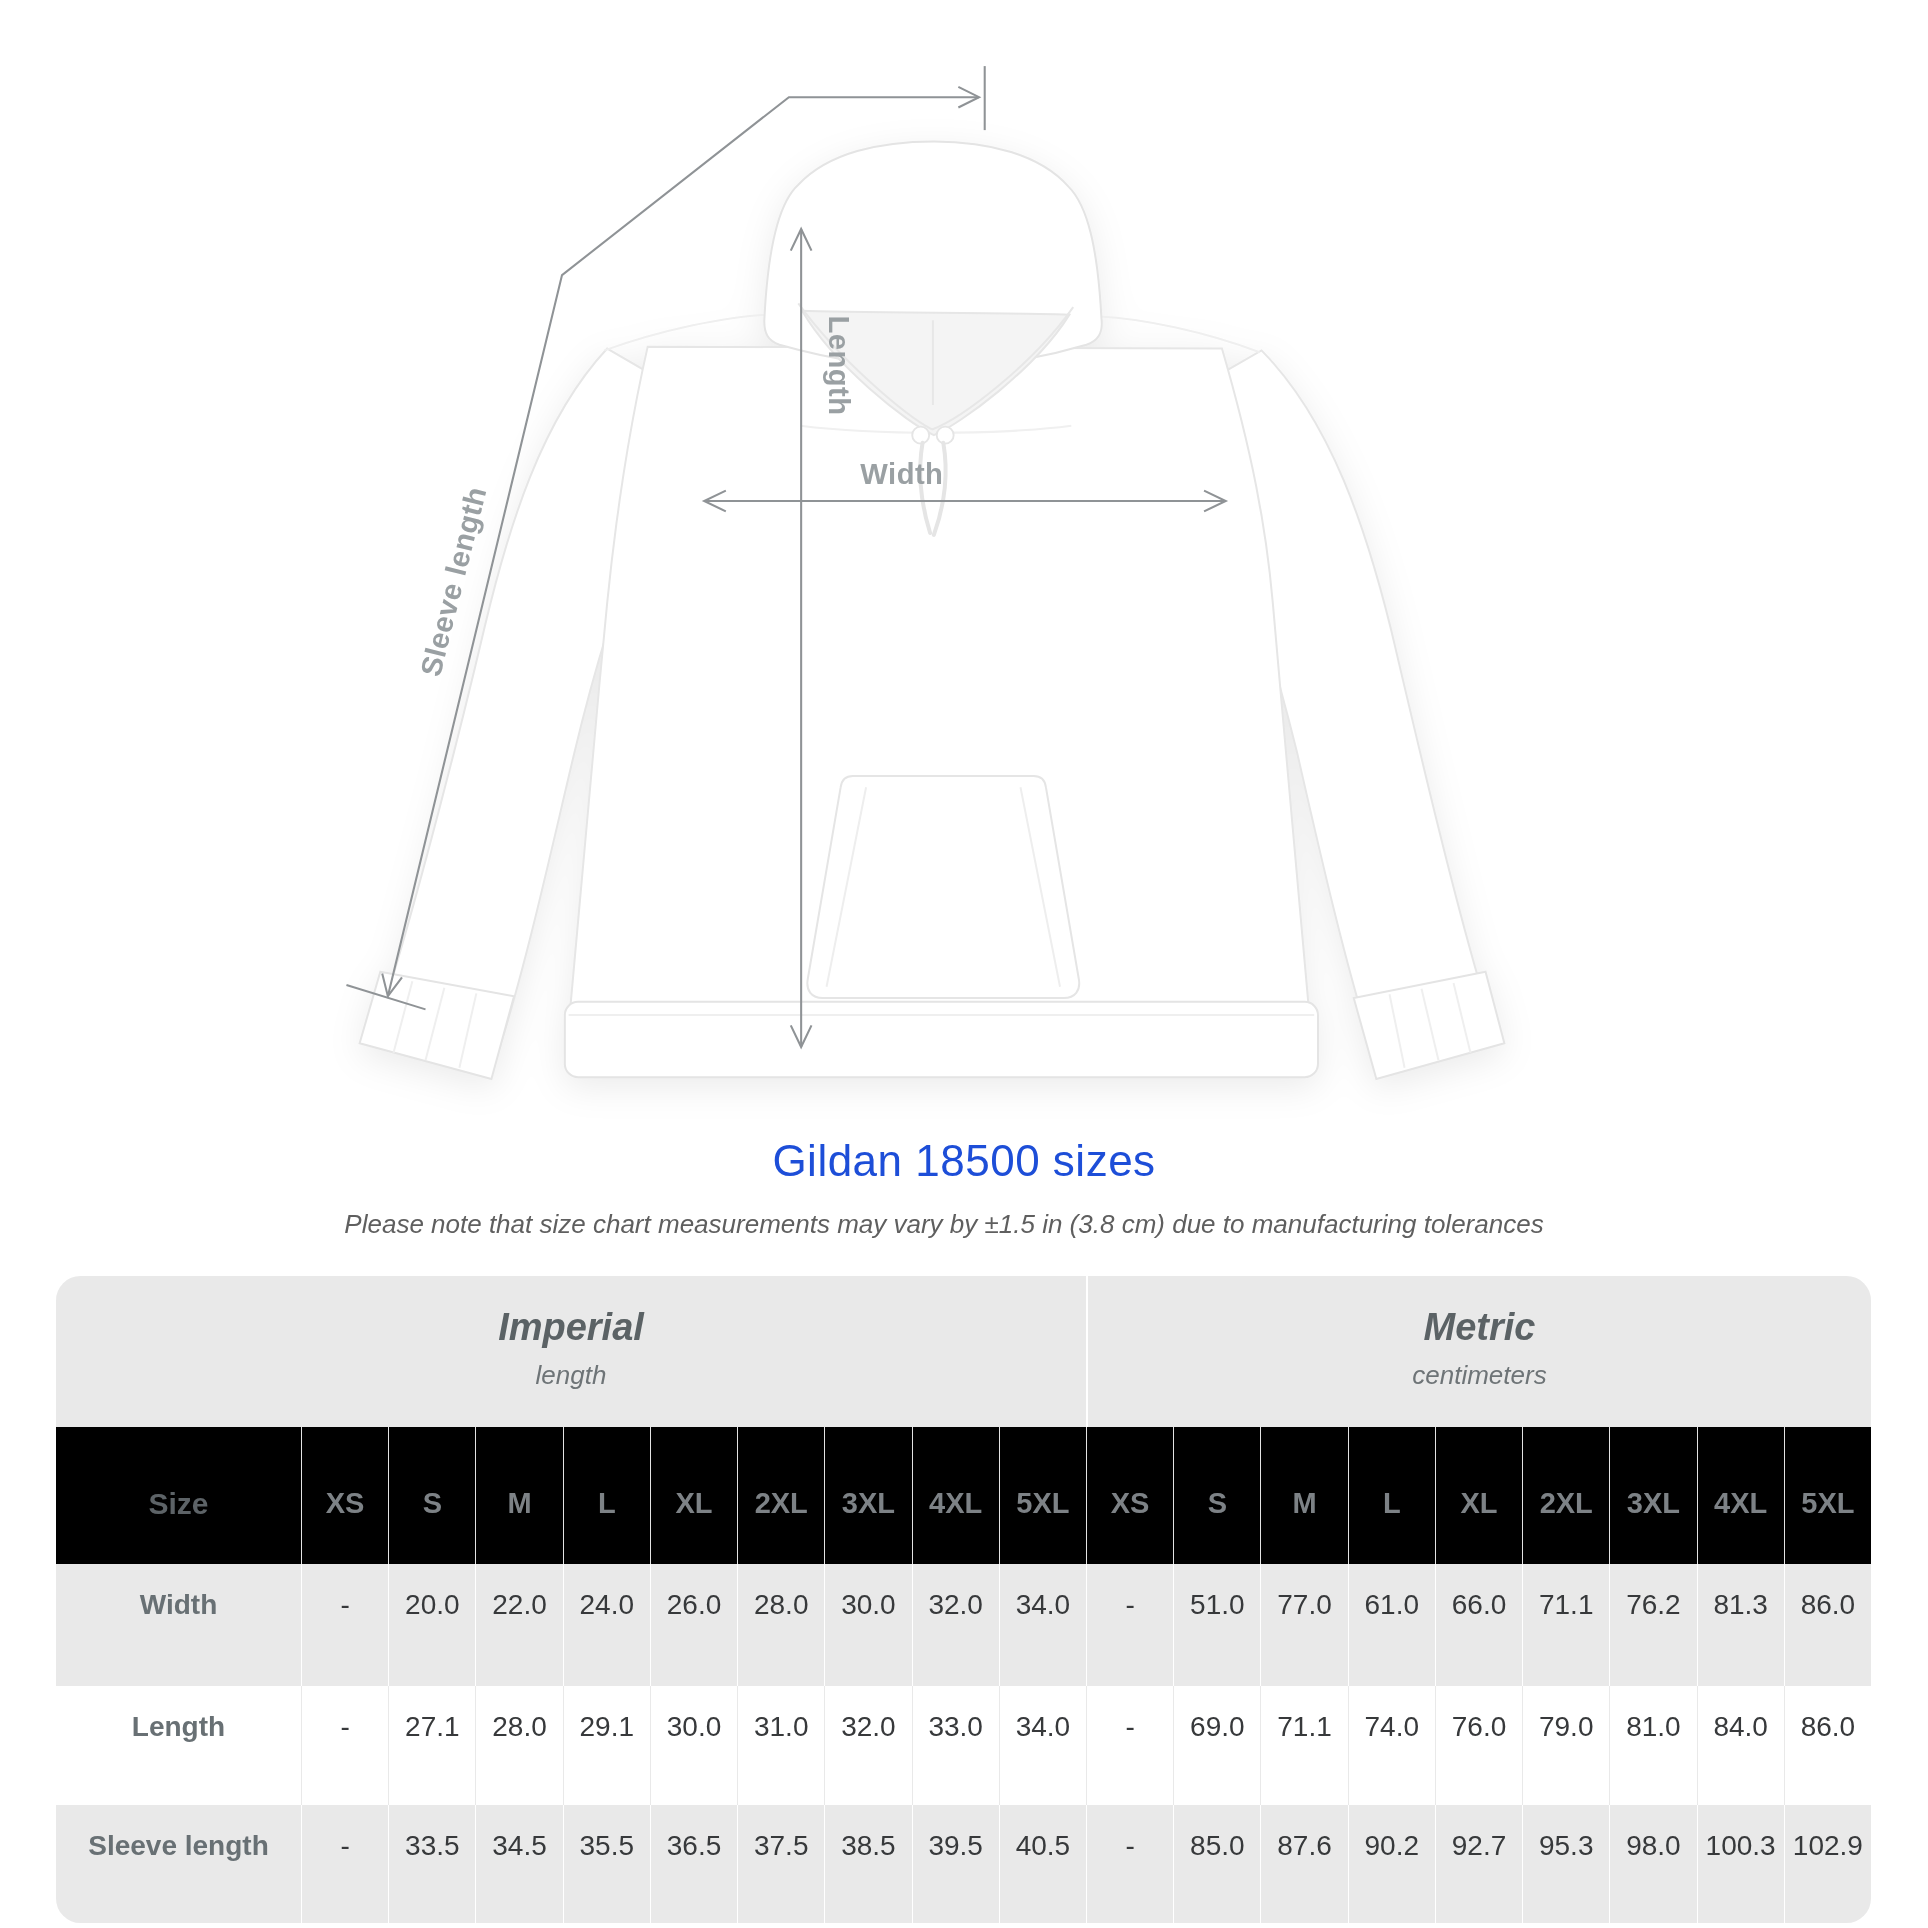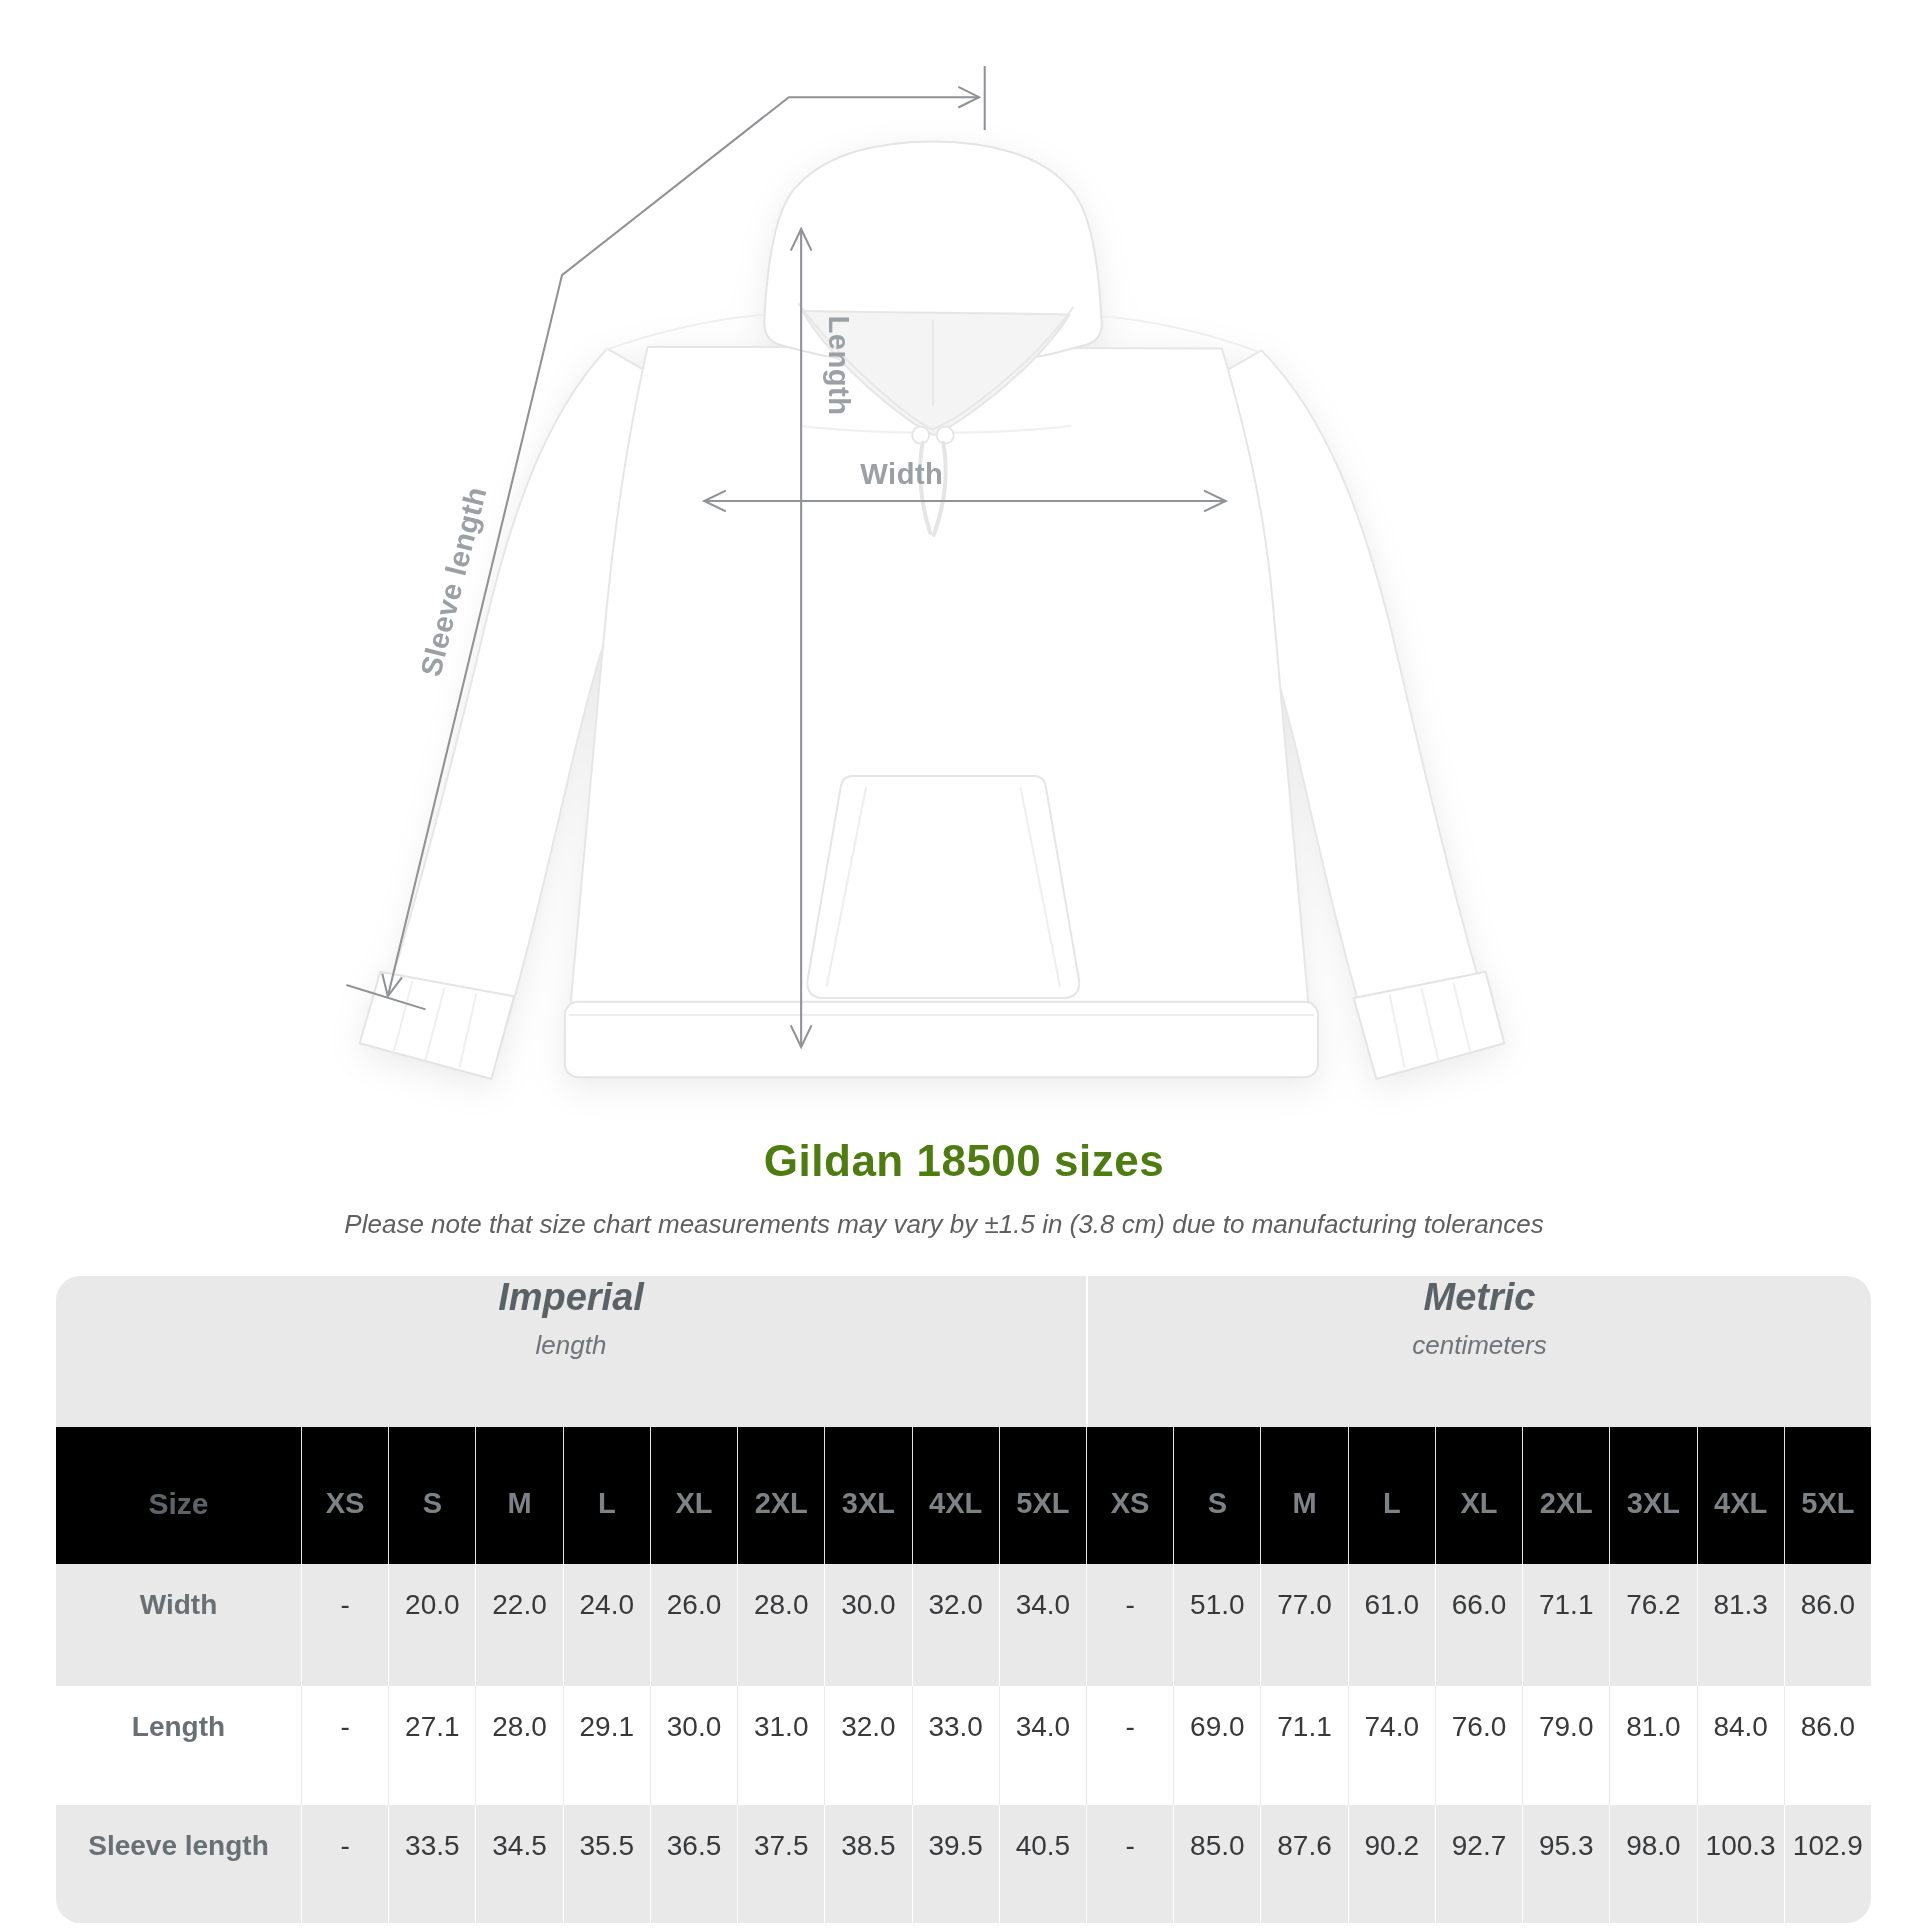--- a/index.html
+++ b/index.html
@@ -7,33 +7,33 @@
          font-family:"Liberation Sans",sans-serif;}
 
   
   #figure{position:absolute;left:0;top:0;width:1928px;height:1276px;}
   .garment path,.garment rect{vector-effect:non-scaling-stroke;}
   .dimlabel{font-family:"Liberation Sans",sans-serif;font-weight:bold;font-size:31px;
             fill:#9aa0a3;letter-spacing:.5px;}
 
   
   .title{position:absolute;left:0;top:1136px;width:1928px;text-align:center;
-         font-size:44px;font-weight:bold;color:#4d7c0f;letter-spacing:0.5px;}
+         font-size:44px;font-weight:normal;color:#1d4ed8;letter-spacing:0.5px;}
   .subtitle{position:absolute;left:0;top:1209px;width:1888px;text-align:center;
          font-size:26px;font-style:italic;color:#5f5f5f;}
 
   
   .size-table{position:absolute;left:56px;top:1276px;width:1815px;height:647px;
       display:grid;grid-template-columns:245px repeat(18,1fr);
       grid-template-rows:151px 137px 122px 119px 119px;
       border-radius:24.5px;overflow:hidden;}
   .c{display:flex;align-items:flex-start;justify-content:center;}
   
   .bandcell{background:#e9e9e9;display:flex;flex-direction:column;align-items:center;
-      justify-content:flex-start;}
+      justify-content:flex-start;padding-top:30px;}
   .band-metric{border-left:2.8px solid #ffffff;}
   .bandtitle{font-size:38px;font-weight:bold;font-style:italic;color:#5b6265;}
   .bandunit{font-size:26px;font-style:italic;color:#6e7477;margin-top:11.3px;}
   
   .h{background:#000000;padding-top:60px;font-size:29px;font-weight:bold;color:#7d8286;}
   .h.f{font-size:30px;color:#5d6367;}
   .h:not(.f){border-left:1.9px solid #e3e3e3;}
   
   .g{background:#e9e9e9;}
   .w{background:#ffffff;}

